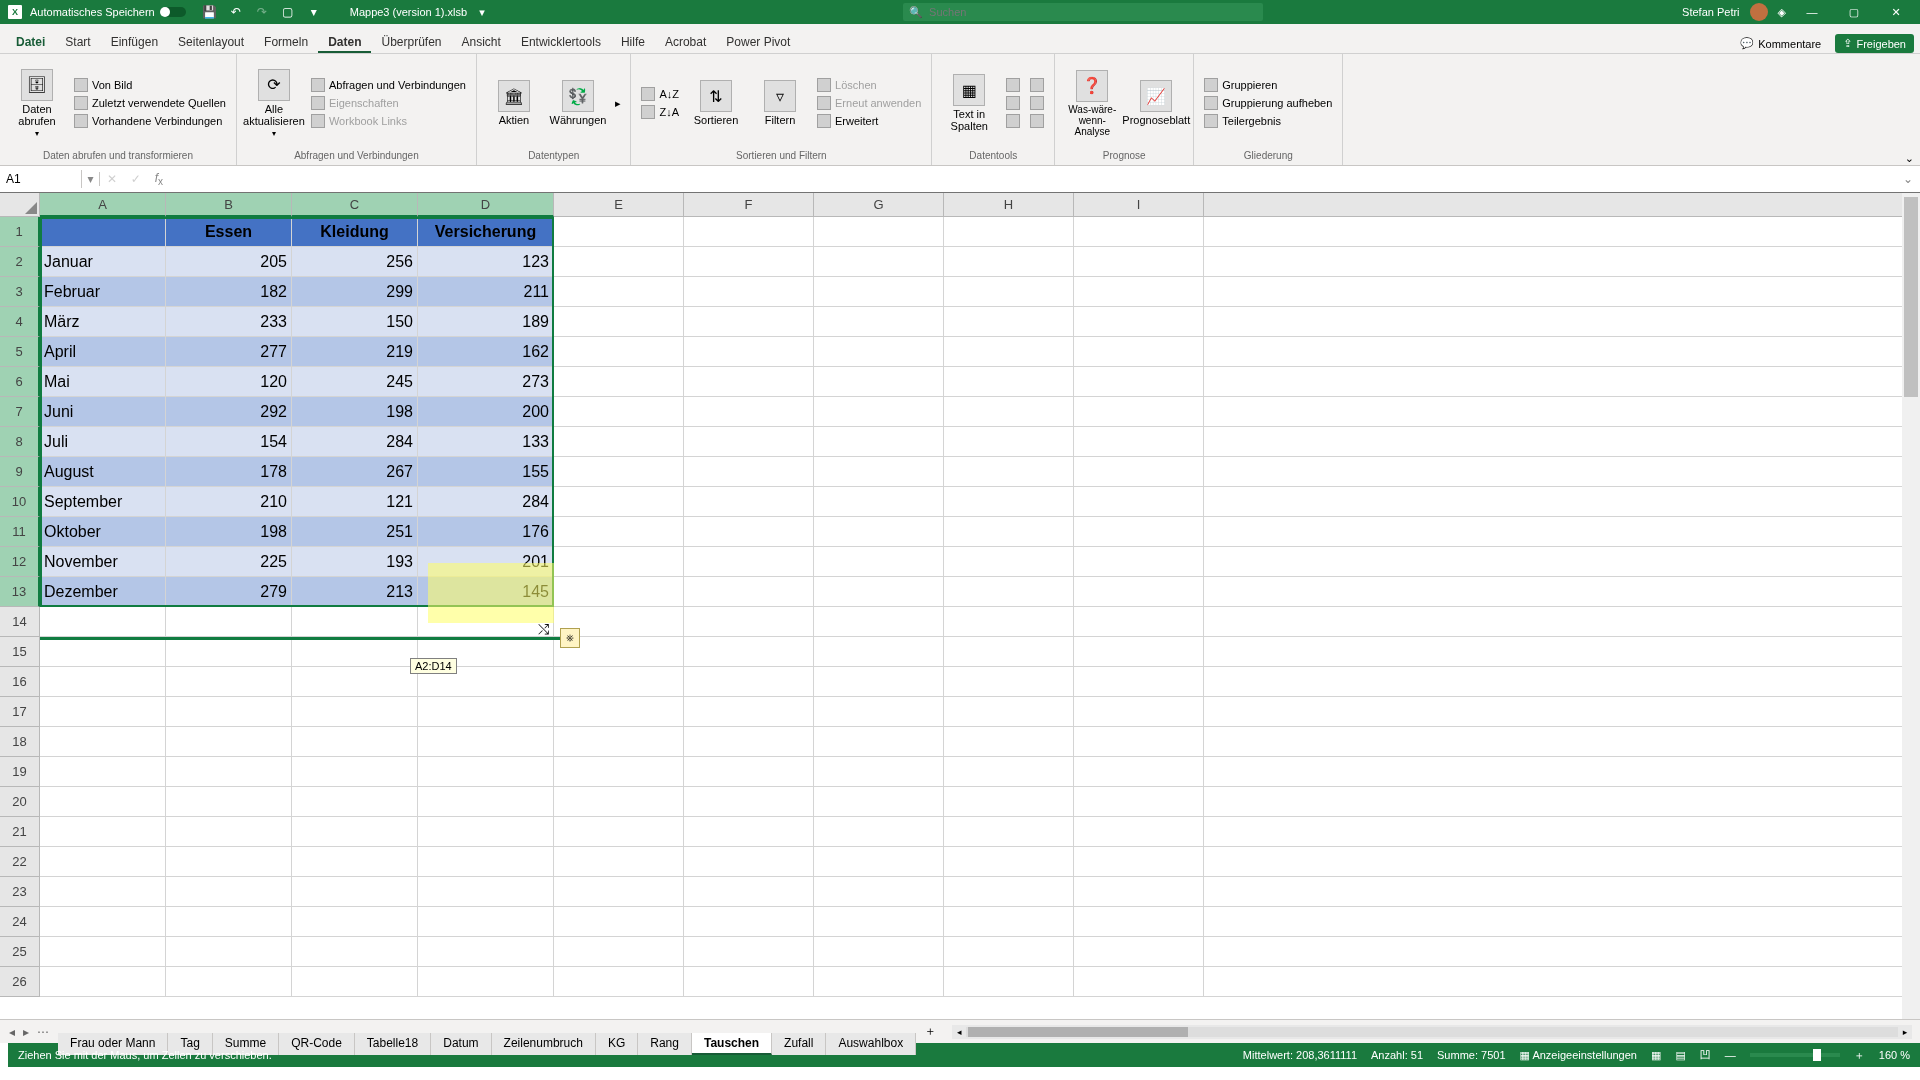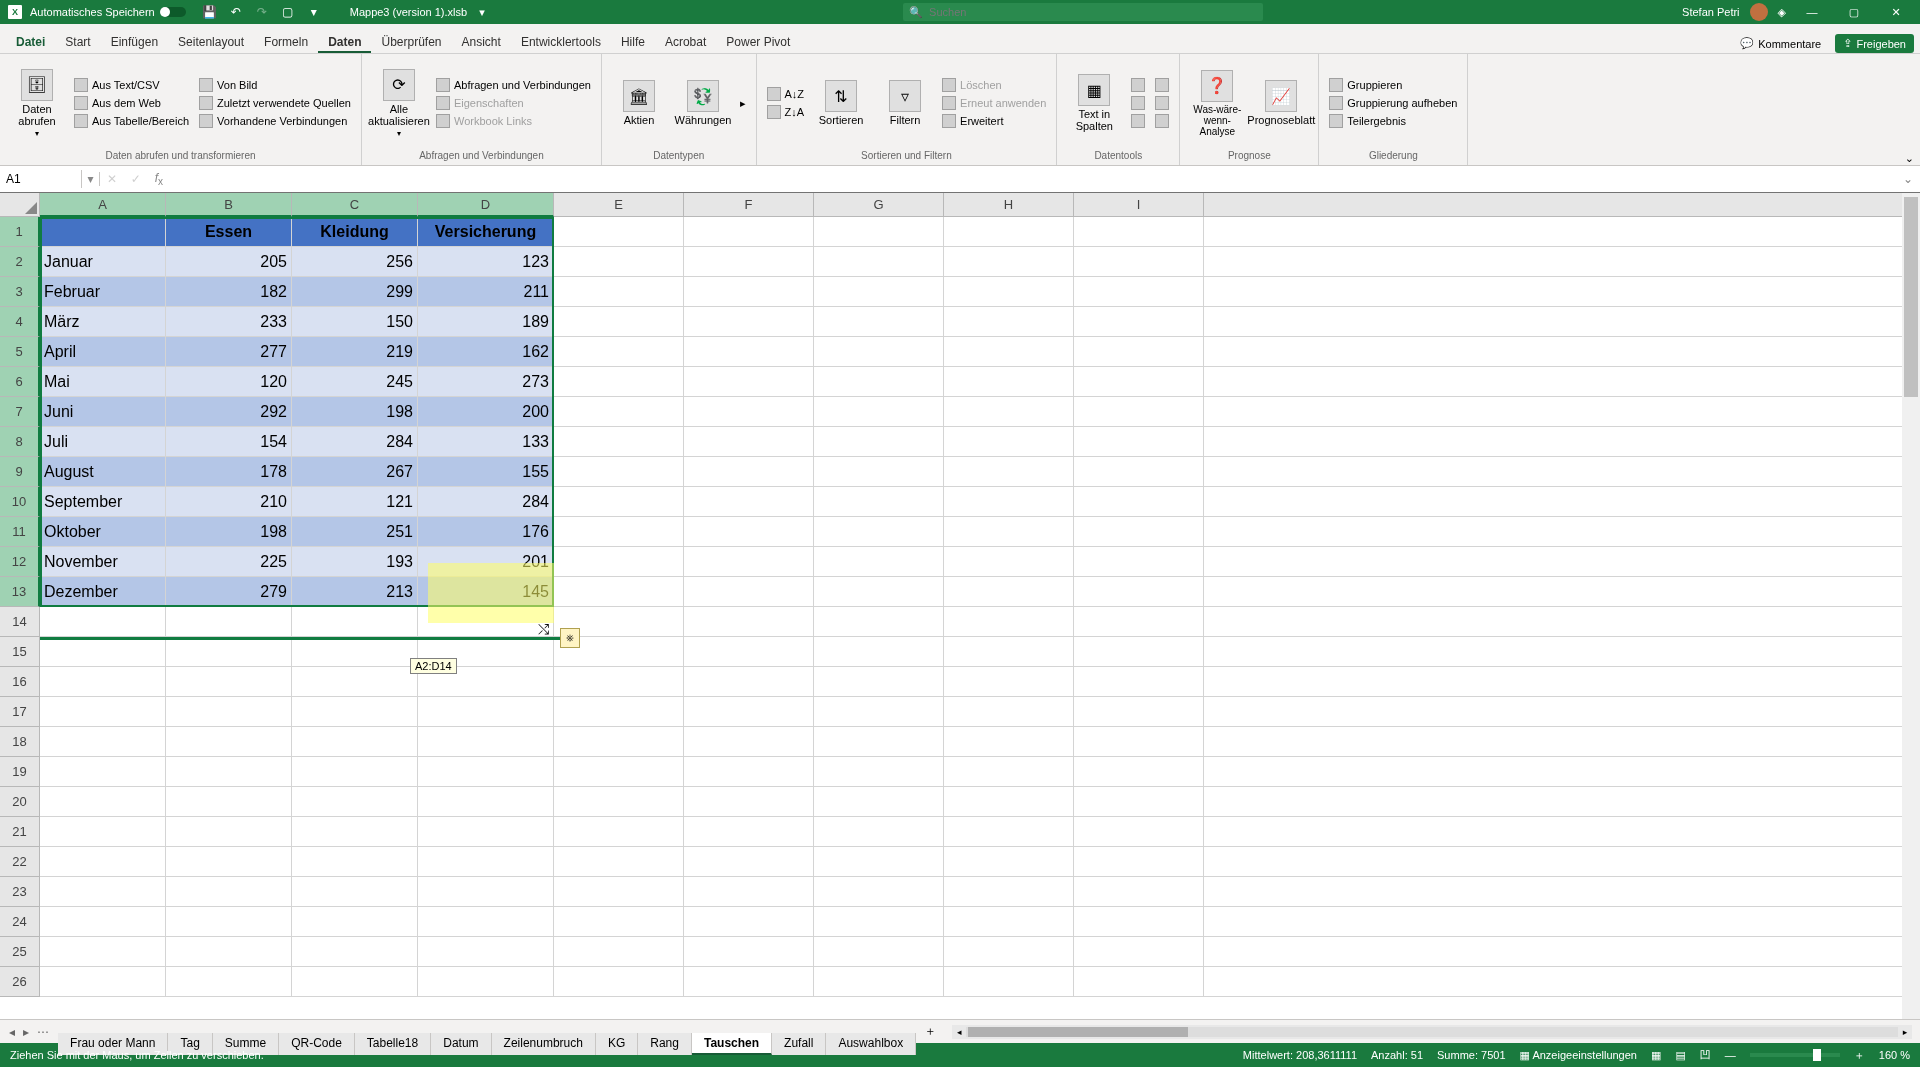--- a/index.html
+++ b/index.html
@@ -77,21 +77,21 @@
 .sheetbar .nav span { cursor:pointer; padding:0 3px; }
 .sheetbar .tabs { display:flex; }
 .sheetbar .stab { padding:3px 12px; border-right:1px solid #c8c6c4; cursor:pointer; background:#e8e8e8;margin-top:25px; }
 .sheetbar .stab.active { background:#fff; border-bottom:2px solid #185c37; font-weight:600; }
 .sheetbar .add { padding:0 8px; cursor:pointer; }
 .sheetbar .hscroll { flex:1; margin:0 8px; height:14px; background:#e8e8e8; position:relative; display:flex; align-items:center; }
 .sheetbar .hscroll .lt, .sheetbar .hscroll .rt { width:14px; text-align:center; cursor:pointer; font-size:9px; }
 .sheetbar .hscroll .track { flex:1; height:10px; background:#ddd; position:relative; }
 .sheetbar .hscroll .thumb { position:absolute; left:2px; width:220px; height:10px; background:#b0b0b0; }
 
-.status { height:24px; background:linear-gradient(#1a7a3e,#1a7a3e); color:#fff; display:flex; align-items:center; font-size:11px; padding:0 10px; gap:16px;}
+.status { height:24px; background:linear-gradient(#1a7a3e,#1a7a3e); color:#fff; display:flex; align-items:center; font-size:11px; padding:0 10px; gap:16px;margin-left:8px;}
 .status .right { margin-left:auto; display:flex; gap:14px; align-items:center; }
 .status .zoom-slider { width:90px; height:4px; background:#2a8a4e; position:relative; }
 .status .zoom-slider::after { content:""; width:8px; height:12px; background:#fff; position:absolute; left:70%; top:-4px; }
 .status .viewbtn { cursor:pointer; }
 </style>
 </head>
 <body>
 
 <div class="titlebar">
   <div class="left">
@@ -153,25 +153,20 @@
   </div>
 </div>
 
 <div class="ribbon">
   <div class="group">
     <div class="tools">
       <div class="big-btn">
           <div class="ico">🗄</div>
           <span>Daten abrufen</span>
           <span style="font-size:8px">▾</span>
-        </div>
-      <div class="stack" id="g1s1">
-          <span class="item"><span class="si"></span>Aus Text/CSV</span>
-          <span class="item"><span class="si"></span>Aus dem Web</span>
-          <span class="item"><span class="si"></span>Aus Tabelle/Bereich</span>
         </div>
       <div class="stack" id="g1s2">
           <span class="item"><span class="si"></span>Von Bild</span>
           <span class="item"><span class="si"></span>Zuletzt verwendete Quellen</span>
           <span class="item"><span class="si"></span>Vorhandene Verbindungen</span>
         </div>
     </div>
     <div class="group-label">Daten abrufen und transformieren</div>
   </div>
   <div class="group">

